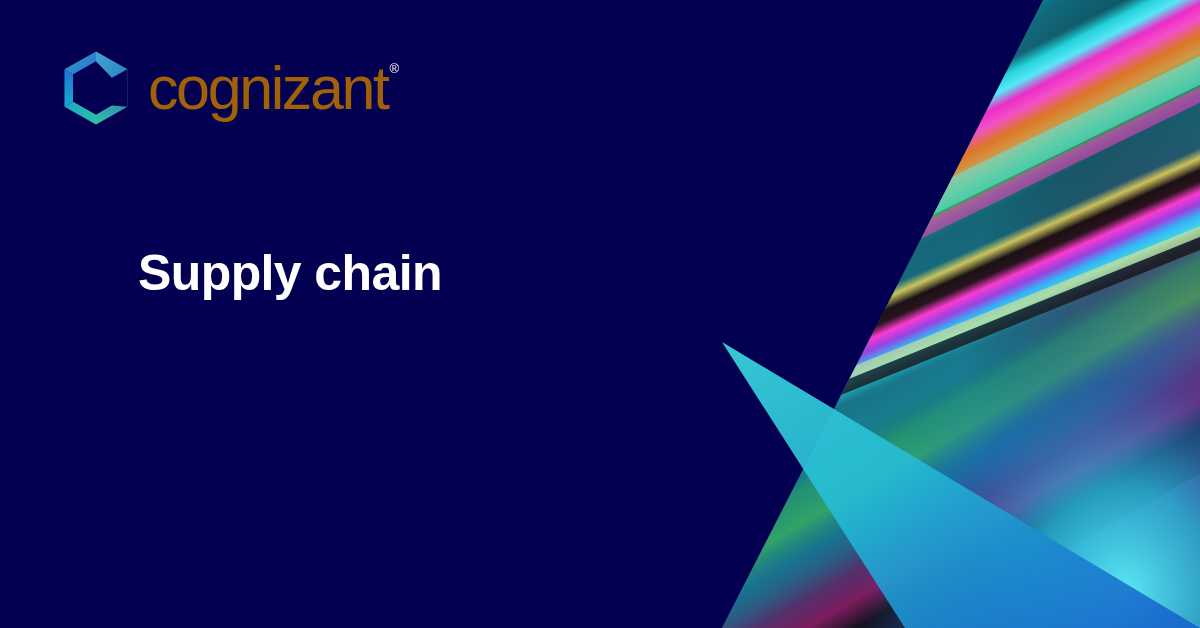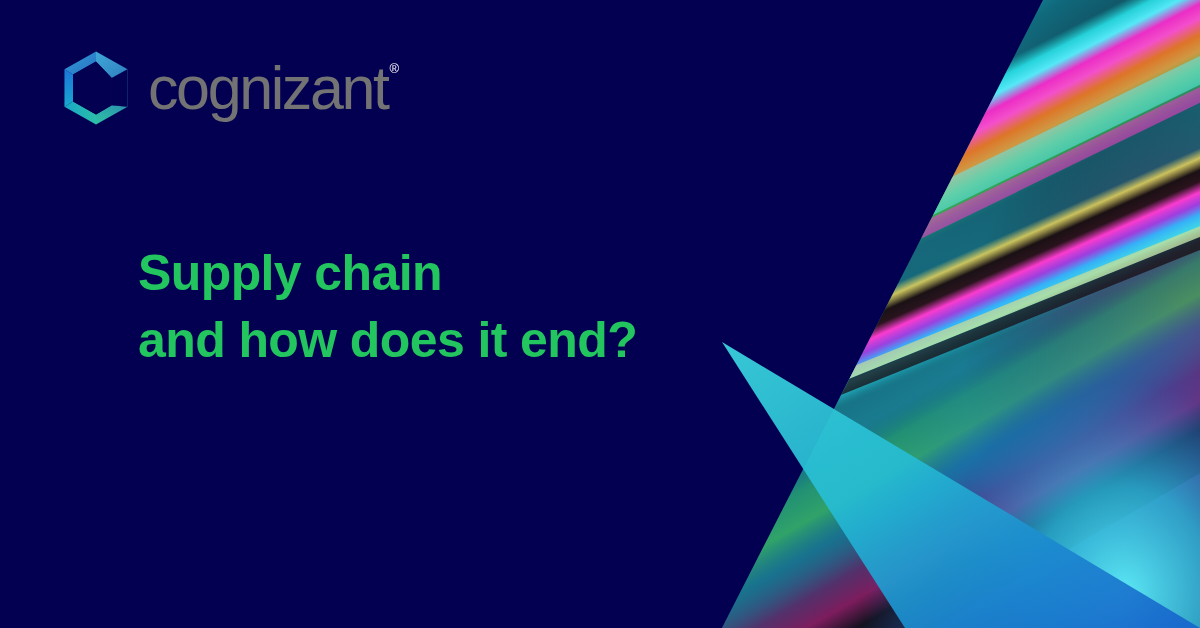--- a/index.html
+++ b/index.html
@@ -40,38 +40,38 @@
     position:relative;
     display:flex;
     align-items:flex-start;
   }
   .logo-word-text {
     font-family:"Liberation Sans", sans-serif;
     font-size:61px;
     line-height:1;
     font-weight:400;
     letter-spacing:-2.4px;
-    color:#737373;
+    color:#a16207;
   }
   .logo-reg {
     font-size:13px;
     line-height:1;
     color:#ffffff;
     margin-top:4px;
     margin-left:2px;
     font-weight:400;
   }
 
   
   .headline {
     position:absolute;
     left:138px;
     top:240px;
     width:600px;
-    color:#22c55e;
+    color:#ffffff;
     font-family:"Liberation Sans", sans-serif;
     font-weight:bold;
     font-size:50px;
     line-height:67px;
     letter-spacing:-0.6px;
   }
   .headline .hl-line { display:block; white-space:nowrap; }
 
   
   .cta {
@@ -269,17 +269,16 @@
       <polygon points="72,39 94,53 72,77" fill="#030052"></polygon>
     </svg>
     <span class="logo-word">
       <span class="logo-word-text">cognizant</span>
       <span class="logo-reg">®</span>
     </span>
   </div>
 
   <h1 class="headline">
     <span class="hl-line">Supply chain</span>
-    <span class="hl-line">and how does it end?</span>
   </h1>
 
 
 </div>
 
 </body></html>

